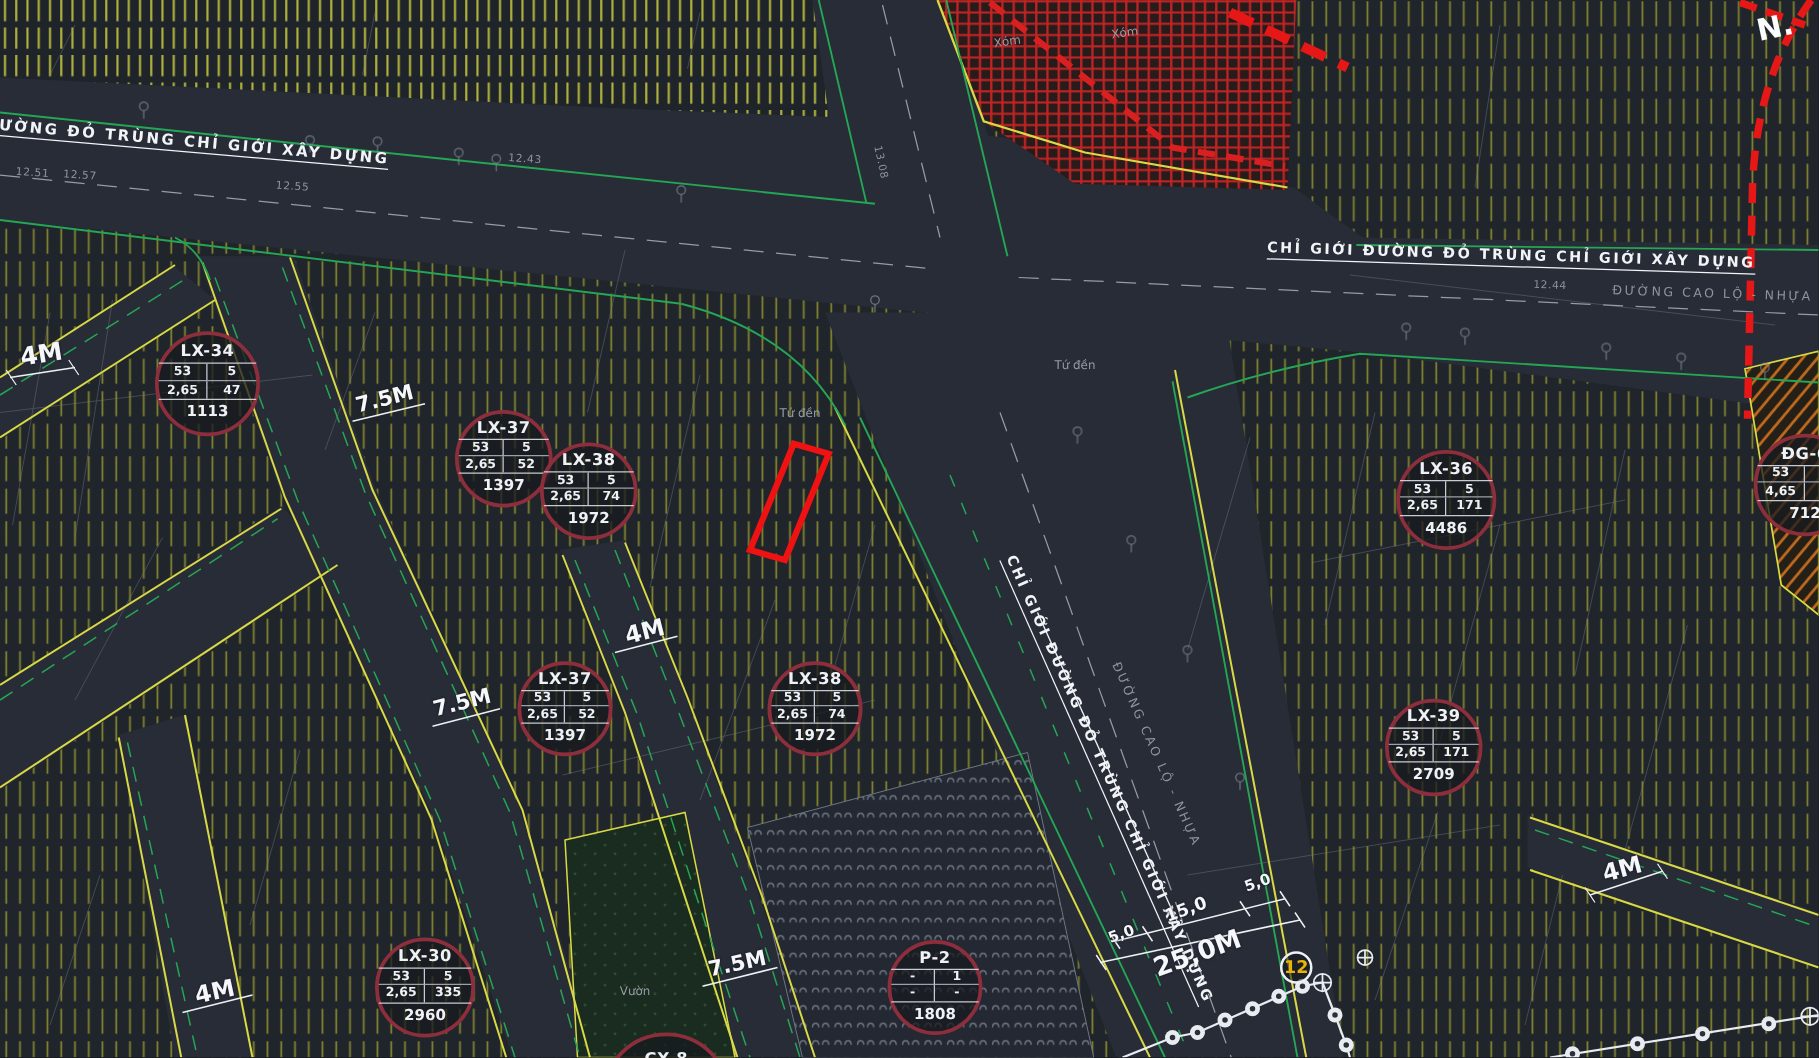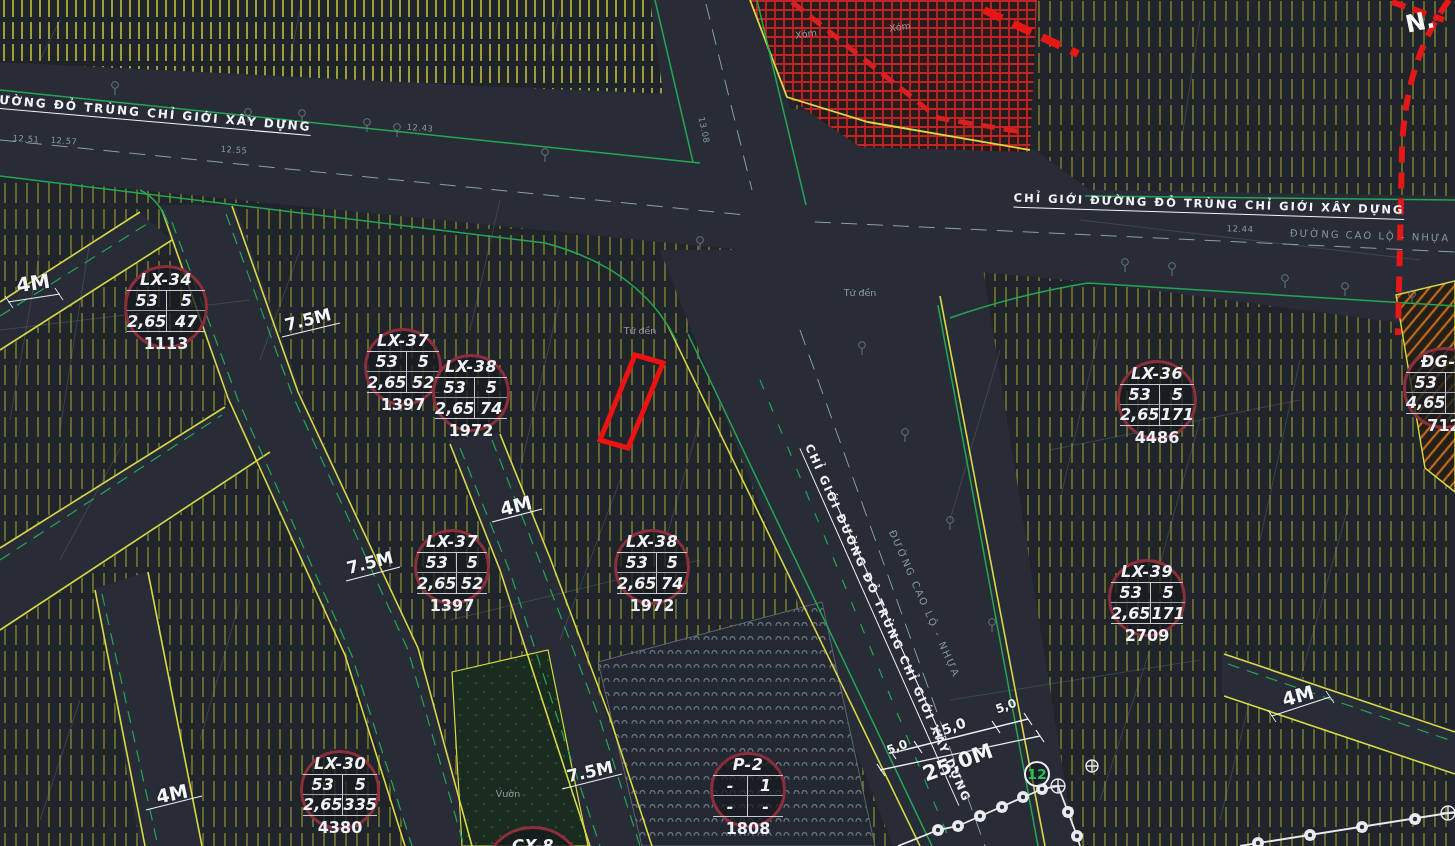--- a/index.html
+++ b/index.html
@@ -18,29 +18,29 @@
   .road-label.gray{color:#8d949e;border-bottom:none;font-weight:normal;letter-spacing:2px;}
   .dim-label{color:#f5f7fa;text-shadow:0 0 2px #10131a;}
   .place-label{color:#959ca6;font-weight:normal;font-size:9.5px;}
   .survey-label{color:#8d949e;font-weight:normal;font-size:8.5px;letter-spacing:.5px;}
   .corner-label{color:#fbfcfe;font-size:24px;}
   .parcel-circle{
     position:absolute;border:3.5px solid #8d2e3c;border-radius:50%;
     background:rgba(23,25,30,.74);color:#eef1f5;font-weight:bold;
     display:flex;flex-direction:column;box-sizing:border-box;
   }
-  .pc-name{flex:0 0 27%;display:flex;align-items:flex-end;justify-content:center;font-size:16px;letter-spacing:.5px;padding-bottom:1px;font-style:italic;}
+  .pc-name{flex:0 0 27%;display:flex;align-items:flex-end;justify-content:center;font-size:13px;letter-spacing:.5px;padding-bottom:1px;}
   .pc-table{flex:0 0 36%;display:grid;grid-template-columns:1fr 1fr;grid-template-rows:1fr 1fr;border-top:1.4px solid #c6ccd3;border-bottom:1.4px solid #c6ccd3;}
-  .pc-cell{display:flex;align-items:center;justify-content:center;font-size:16px;font-style:italic;}
+  .pc-cell{display:flex;align-items:center;justify-content:center;font-size:10px;}
   .pc-cell.tl,.pc-cell.bl{border-right:1.4px solid #c6ccd3;}
   .pc-cell.tl,.pc-cell.tr{border-bottom:1.1px solid #9aa1aa;}
-  .pc-area{flex:1;display:flex;align-items:flex-start;justify-content:center;font-size:16px;padding-top:2px;}
+  .pc-area{flex:1;display:flex;align-items:flex-start;justify-content:center;font-size:12px;padding-top:2px;}
   .chain-marker{
     position:absolute;width:26px;height:26px;border:2px solid #eef1f4;border-radius:50%;
-    color:#22c55e;font-weight:bold;font-size:14px;display:flex;align-items:center;justify-content:center;
+    color:#eab308;font-weight:bold;font-size:14px;display:flex;align-items:center;justify-content:center;
     background:rgba(18,22,28,.55);box-sizing:border-box;
   }
 </style>
 </head>
 <body>
 
 <div id="canvas">
 
 <svg id="map" width="1455" height="846" viewBox="0 0 1455 846">
   <defs>
@@ -382,21 +382,21 @@
     <div class="pc-area">712</div>
   </div>
       <div class="parcel-circle" style="left: 300px; top: 750px; width: 80px; height: 80px;">
     <div class="pc-name">LX-30</div>
     <div class="pc-table">
       <span class="pc-cell tl">53</span>
       <span class="pc-cell tr">5</span>
       <span class="pc-cell bl">2,65</span>
       <span class="pc-cell br">335</span>
     </div>
-    <div class="pc-area">4380</div>
+    <div class="pc-area">2960</div>
   </div>
       <div class="parcel-circle" style="left: 710px; top: 752px; width: 76px; height: 76px;">
     <div class="pc-name">P-2</div>
     <div class="pc-table">
       <span class="pc-cell tl">-</span>
       <span class="pc-cell tr">1</span>
       <span class="pc-cell bl">-</span>
       <span class="pc-cell br">-</span>
     </div>
     <div class="pc-area">1808</div>

